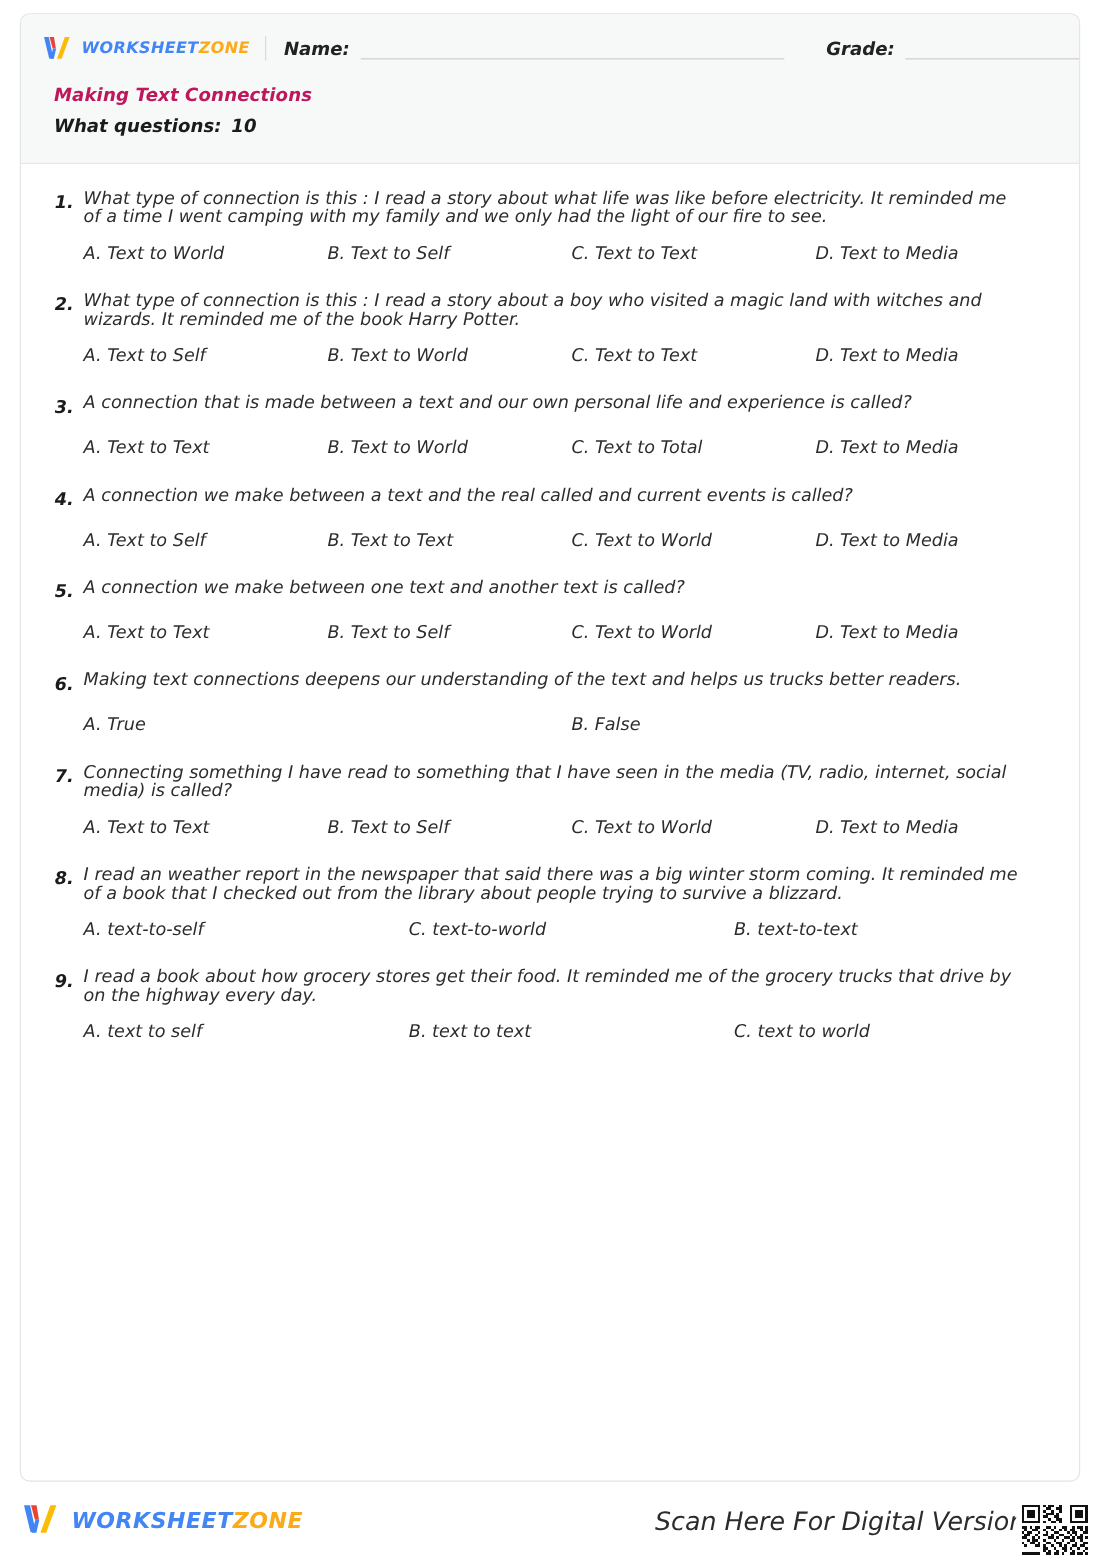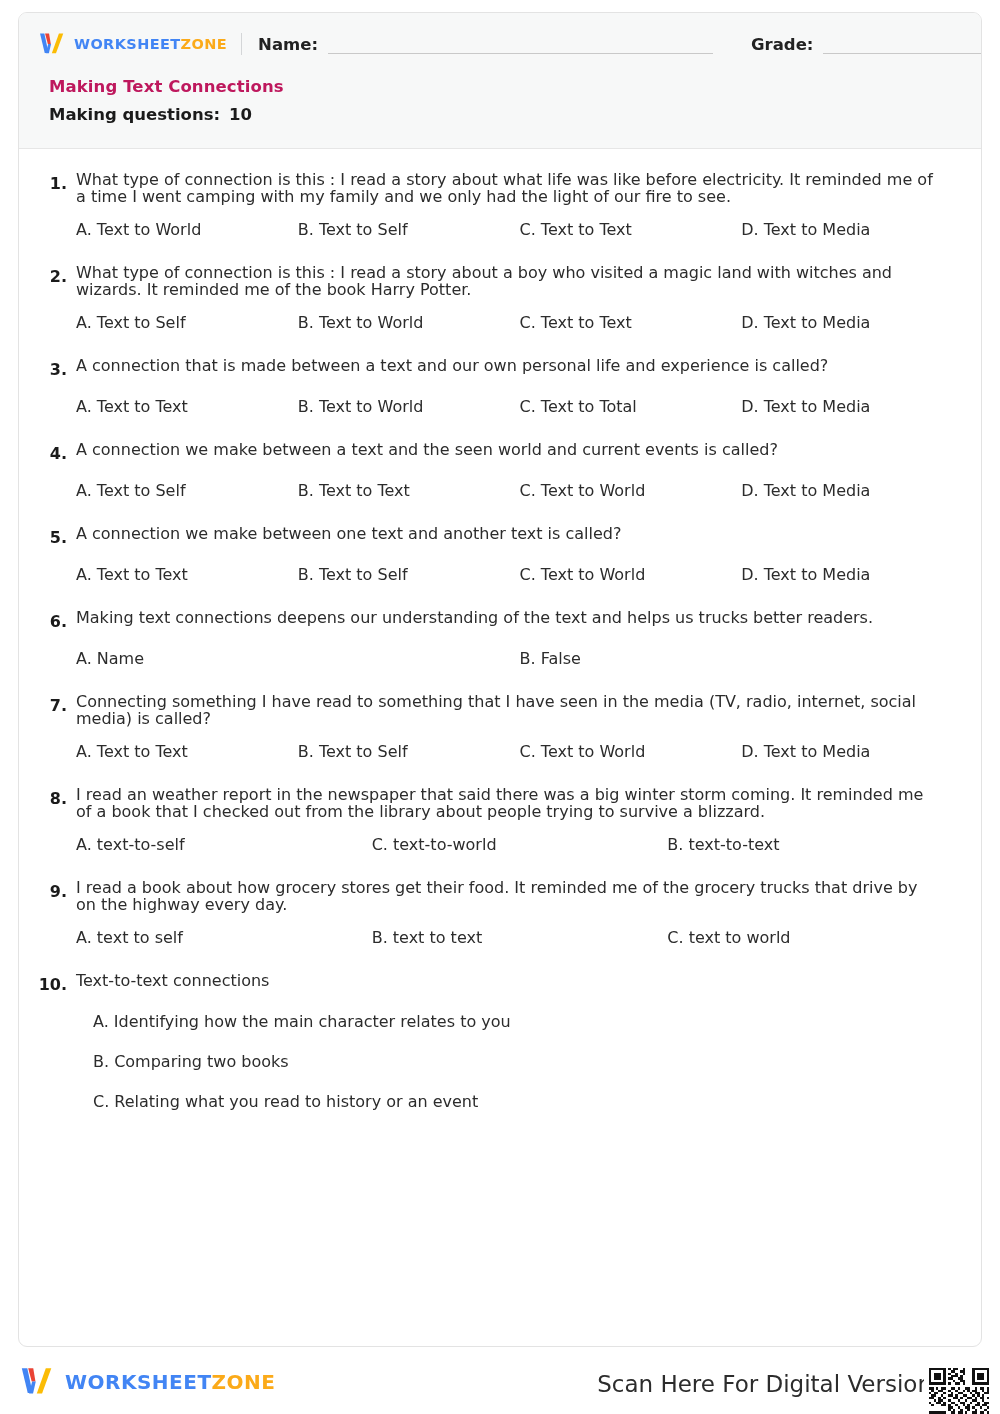--- a/index.html
+++ b/index.html
@@ -15,20 +15,21 @@
     color: #2b2b2b;
     position: relative;
     overflow: hidden;
   }
 
   .page {
     position: relative;
     width: 916px;
     height: 1414px;
     box-sizing: border-box;
+    font-style: italic;
   }
 
   
   .sheet {
     position: absolute;
     left: 18px;
     top: 12px;
     width: 964px;
     height: 1335px;
     box-sizing: border-box;
@@ -231,21 +232,21 @@
         <span class="field-rule rule-name"></span>
 
         <span class="spacer-mid"></span>
 
         <span class="field-label">Grade:</span>
         <span class="field-rule rule-grade"></span>
       </div>
 
       <div class="title-block">
         <div class="ws-title">Making Text Connections</div>
-        <div class="ws-count"><span>Making questions:</span><span class="cnum">10</span></div>
+        <div class="ws-count"><span>What questions:</span><span class="cnum">10</span></div>
       </div>
     </div>
 
     <div class="sheet-body" id="questions-container">
         <div class="q-block">
           <div class="q-head">
             <div class="q-num">1.</div>
             <div class="q-text">What type of connection is this : I read a story about what life was like before electricity. It reminded me of a time I went camping with my family and we only had the light of our fire to see.</div>
           </div>
           <div class="opts cols4">
@@ -275,21 +276,21 @@
           <div class="opts cols4">
             <div class="opt">A. Text to Text</div>
             <div class="opt">B. Text to World</div>
             <div class="opt">C. Text to Total</div>
             <div class="opt">D. Text to Media</div>
           </div>
         </div>
         <div class="q-block">
           <div class="q-head">
             <div class="q-num">4.</div>
-            <div class="q-text">A connection we make between a text and the seen world and current events is called?</div>
+            <div class="q-text">A connection we make between a text and the real called and current events is called?</div>
           </div>
           <div class="opts cols4">
             <div class="opt">A. Text to Self</div>
             <div class="opt">B. Text to Text</div>
             <div class="opt">C. Text to World</div>
             <div class="opt">D. Text to Media</div>
           </div>
         </div>
         <div class="q-block">
           <div class="q-head">
@@ -302,21 +303,21 @@
             <div class="opt">C. Text to World</div>
             <div class="opt">D. Text to Media</div>
           </div>
         </div>
         <div class="q-block">
           <div class="q-head">
             <div class="q-num">6.</div>
             <div class="q-text">Making text connections deepens our understanding of the text and helps us trucks better readers.</div>
           </div>
           <div class="opts cols4">
-            <div class="opt">A. Name</div>
+            <div class="opt">A. True</div>
             <div class="opt spacer"></div>
             <div class="opt">B. False</div>
           </div>
         </div>
         <div class="q-block">
           <div class="q-head">
             <div class="q-num">7.</div>
             <div class="q-text">Connecting something I have read to something that I have seen in the media (TV, radio, internet, social media) is called?</div>
           </div>
           <div class="opts cols4">
@@ -339,31 +340,20 @@
         </div>
         <div class="q-block">
           <div class="q-head">
             <div class="q-num">9.</div>
             <div class="q-text">I read a book about how grocery stores get their food. It reminded me of the grocery trucks that drive by on the highway every day.</div>
           </div>
           <div class="opts cols3">
             <div class="opt">A. text to self</div>
             <div class="opt">B. text to text</div>
             <div class="opt">C. text to world</div>
-          </div>
-        </div>
-        <div class="q-block">
-          <div class="q-head">
-            <div class="q-num">10.</div>
-            <div class="q-text">Text-to-text connections</div>
-          </div>
-          <div class="opts-stack">
-            <div class="opt-line">A. Identifying how the main character relates to you</div>
-            <div class="opt-line">B. Comparing two books</div>
-            <div class="opt-line">C. Relating what you read to history or an event</div>
           </div>
         </div>
       </div>
 
   </div>
 
   <div class="footer">
 
     <div class="footer-logo">
       <span class="logo-mark">

